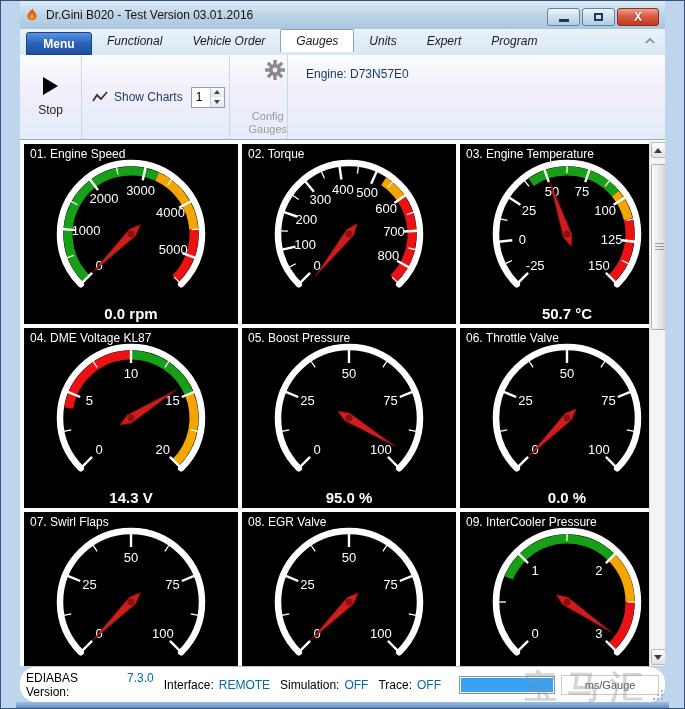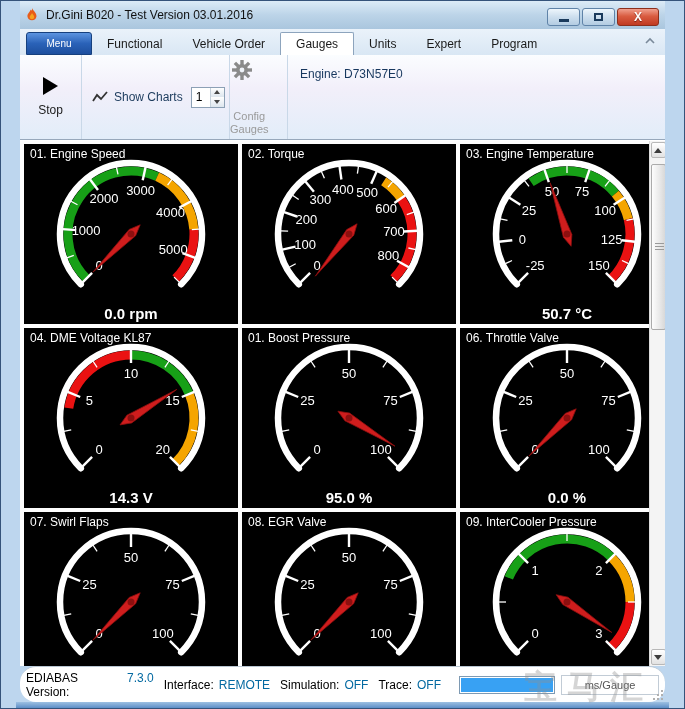--- a/index.html
+++ b/index.html
@@ -17,45 +17,45 @@
   .wbtn { width:33px; height:18px; border:1px solid #5f83a8; border-radius:3px; margin-left:2px;
           background:linear-gradient(#eef6fc, #cfe0ef 45%, #b3cce2); display:flex; align-items:center; justify-content:center; }
   .wbtn.close { width:42px; background:linear-gradient(#f0a08e, #d95c41 45%, #c03a22); border-color:#8c2f1c; }
   .sym-min { width:10px; height:3px; background:#1a3a5c; margin-top:6px; }
   .sym-max { width:9px; height:8px; border:2px solid #1a3a5c; background:transparent; }
   .sym-x { color:#fff; font-size:12px; font-weight:bold; line-height:1; text-shadow:0 1px 1px #7a1d0e; }
 
   
   .tabstrip { height:26px; background:linear-gradient(#eaf2fa,#d9e7f4); display:flex; align-items:flex-end; position:relative; }
   .menu-btn { width:66px; height:23px; margin-left:6px; border:1px solid #16407e; border-radius:3px 3px 0 0;
-              background:linear-gradient(#5c94e0,#2a62b8 50%,#1d4f9e); color:#fff; font-size:10px;
-              display:flex; align-items:center; justify-content:center; }
+              background:linear-gradient(#5c94e0,#2a62b8 50%,#1d4f9e); color:#fff; font-size:12px;
+              display:flex; align-items:center; justify-content:center;font-weight:bold; }
   .tab { height:23px; padding:0 15px; font-size:12px; color:#1a1a1a; display:flex; align-items:center; }
   .tab.active { background:#fff; border:1px solid #8da4bd; border-bottom:none; border-radius:2px 2px 0 0; }
   .chevron-up { position:absolute; right:10px; top:8px; width:10px; height:8px; }
 
   
   .ribbon { height:85px; background:linear-gradient(#fbfdff, #f2effa 40%, #e2edf9);
             border-bottom:1px solid #97a8bb; display:flex; }
   .rgroup { display:flex; flex-direction:column; justify-content:center; border-right:1px solid #c9d8e8; }
   .g-stop { width:62px; align-items:center; }
   .play-tri { width:0; height:0; border-left:15px solid #000; border-top:9px solid transparent; border-bottom:9px solid transparent; margin-bottom:8px; }
   .stop-label { font-size:12px; color:#1c1c1c; }
   .g-show { width:148px; padding-left:10px; gap:10px; }
   .show-row { display:flex; align-items:center; gap:6px; font-size:12px; color:#1b3a5c; }
   .spinner { display:flex; border:1px solid #8ca0b5; background:#fff; height:21px; margin-left:2px; }
   .spinner input { width:18px; border:none; outline:none; font-size:12px; padding-left:4px; font-family:"Liberation Sans",sans-serif; }
   .spin-arrows { display:flex; flex-direction:column; border-left:1px solid #c5d0da; }
   .spin-btn { width:13px; height:10px; background:linear-gradient(#fefefe,#dde6ee); display:flex; align-items:center; justify-content:center; }
   .tri-up { width:0; height:0; border-left:3px solid transparent; border-right:3px solid transparent; border-bottom:4px solid #444; }
   .tri-down { width:0; height:0; border-left:3px solid transparent; border-right:3px solid transparent; border-top:4px solid #444; }
-  .g-config { width:58px; align-items:flex-start; text-align:center;gap:24px; }
+  .g-config { width:58px; align-items:flex-end; text-align:center;gap:24px; }
   .config-label { font-size:11px; color:#9a9a9a; line-height:1.15; margin-top:4px; }
   .g-engine { flex:1; border-right:none; justify-content:flex-start; padding:12px 0 0 12px; }
-  .engine-text { font-size:12px; color:#17375e; }
+  .engine-text { font-size:12px; color:#17375e;margin-left:6px; }
 
   
   .gauge-area { height:526px; background:#e8e8e8; display:flex; overflow:hidden; border-top:1px solid #fff; }
   .grid-wrap { width:654px; padding:3px 0 0 4px; background:#fdfdfd; overflow:hidden; }
   .grid { display:grid; grid-template-columns:repeat(3,214px); grid-auto-rows:180px; gap:4px; }
   .cell { background:#000; position:relative; }
   .g-title { position:absolute; top:3px; left:6px; font-size:12px; color:#fff; z-index:2; }
   .g-dial { position:absolute; top:14px; left:0; }
   .g-value { position:absolute; bottom:2px; left:0; width:100%; text-align:center; color:#fff; font-size:15px; font-weight:bold; }
 
@@ -105,21 +105,21 @@
           <div class="sym-max"></div>
         </div>
       <div class="wbtn close">
           <span class="sym-x">X</span>
         </div>
     </div>
   </div>
 
   <div class="tabstrip">
     <div class="menu-btn">Menu</div>
-    <div id="tabs-container" style="display:flex; align-items:flex-end; height:100%;">
+    <div id="tabs-container" style="display:flex; height:100%;font-style:italic;">
         <div class="tab">Functional</div>
         <div class="tab">Vehicle Order</div>
         <div class="tab active">Gauges</div>
         <div class="tab">Units</div>
         <div class="tab">Expert</div>
         <div class="tab">Program</div>
       </div>
     <svg class="chevron-up" viewBox="0 0 10 8">
       <path d="M1 6 L5 2 L9 6" stroke="#7a8a9a" stroke-width="1.6" fill="none"></path>
     </svg>
@@ -303,21 +303,21 @@
               <text x="107.0" y="35.5" fill="#fff" font-size="13" text-anchor="middle" font-family="Liberation Sans, sans-serif">10</text>
               <text x="148.6" y="63.3" fill="#fff" font-size="13" text-anchor="middle" font-family="Liberation Sans, sans-serif">15</text>
               <text x="138.8" y="112.3" fill="#fff" font-size="13" text-anchor="middle" font-family="Liberation Sans, sans-serif">20</text>
               <polygon points="152.8,47.4 107.7,80.9 96.0,82.9 102.9,73.2" fill="#cf1d1d" stroke="#8d0f0f" stroke-width="0.8"></polygon>
               <circle cx="107" cy="76" r="3.5" fill="#8d0f0f"></circle>
             </svg>
     <div class="g-value">14.3 V</div>
   </div>
 
   <div class="cell">
-    <div class="g-title">01. Boost Pressure</div>
+    <div class="g-title">05. Boost Pressure</div>
     <svg class="g-dial" width="214" height="144" viewBox="0 0 214 144">
               <path d="M 56.80 126.20 A 71 71 0 1 1 157.20 126.20" stroke="#ffffff" stroke-width="6.5" fill="none" stroke-linecap="round"></path>
               <line x1="68.1" y1="114.9" x2="58.6" y2="124.4" stroke="#fff" stroke-width="2.4"></line>
               <line x1="47.2" y1="87.9" x2="39.8" y2="89.4" stroke="#fff" stroke-width="1.3"></line>
               <line x1="56.2" y1="55.0" x2="43.7" y2="49.8" stroke="#fff" stroke-width="2.4"></line>
               <line x1="73.1" y1="25.3" x2="68.9" y2="19.0" stroke="#fff" stroke-width="1.3"></line>
               <line x1="107.0" y1="21.0" x2="107.0" y2="7.5" stroke="#fff" stroke-width="2.4"></line>
               <line x1="140.9" y1="25.3" x2="145.1" y2="19.0" stroke="#fff" stroke-width="1.3"></line>
               <line x1="157.8" y1="55.0" x2="170.3" y2="49.8" stroke="#fff" stroke-width="2.4"></line>
               <line x1="166.8" y1="87.9" x2="174.2" y2="89.4" stroke="#fff" stroke-width="1.3"></line>

